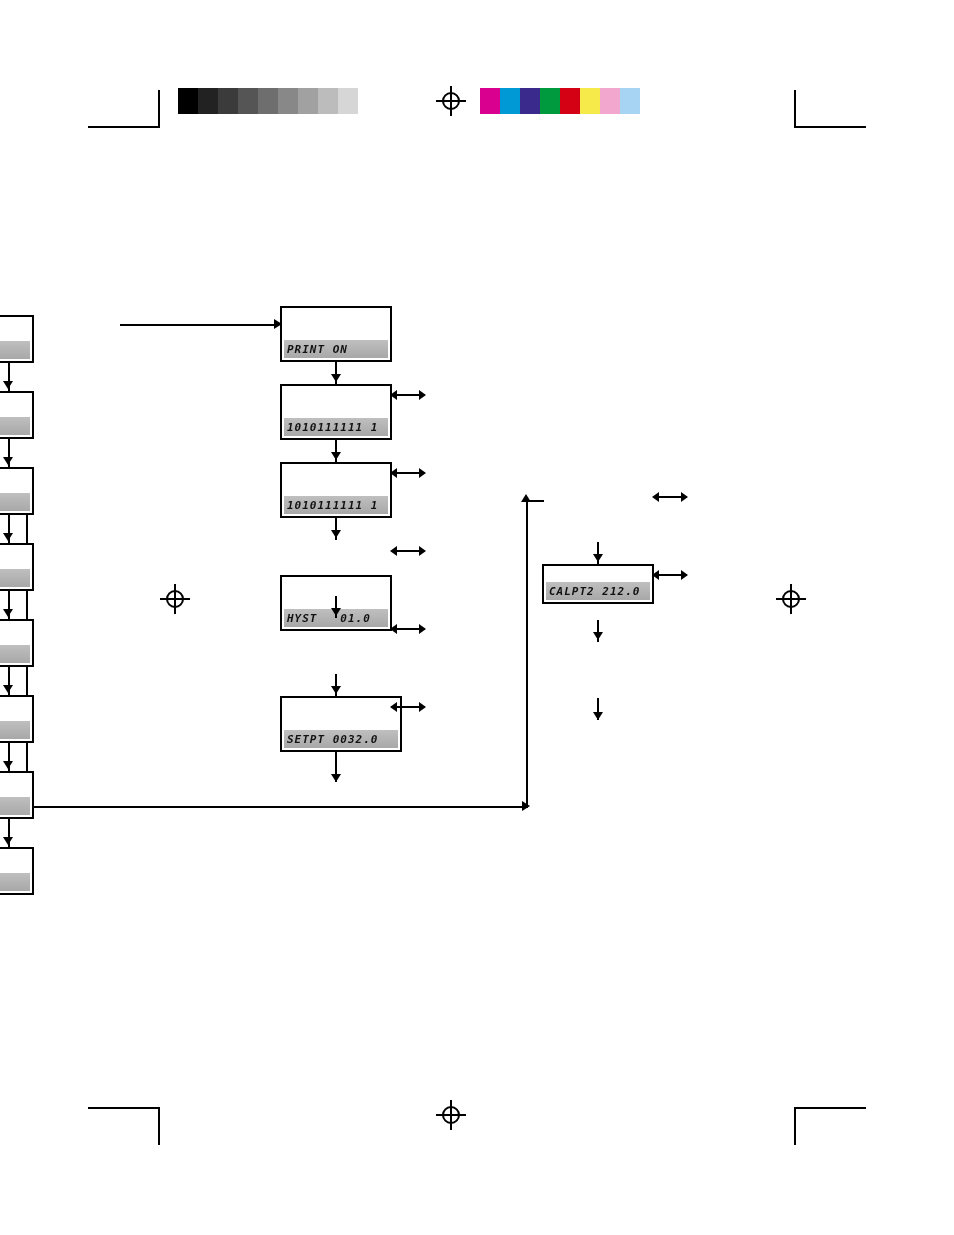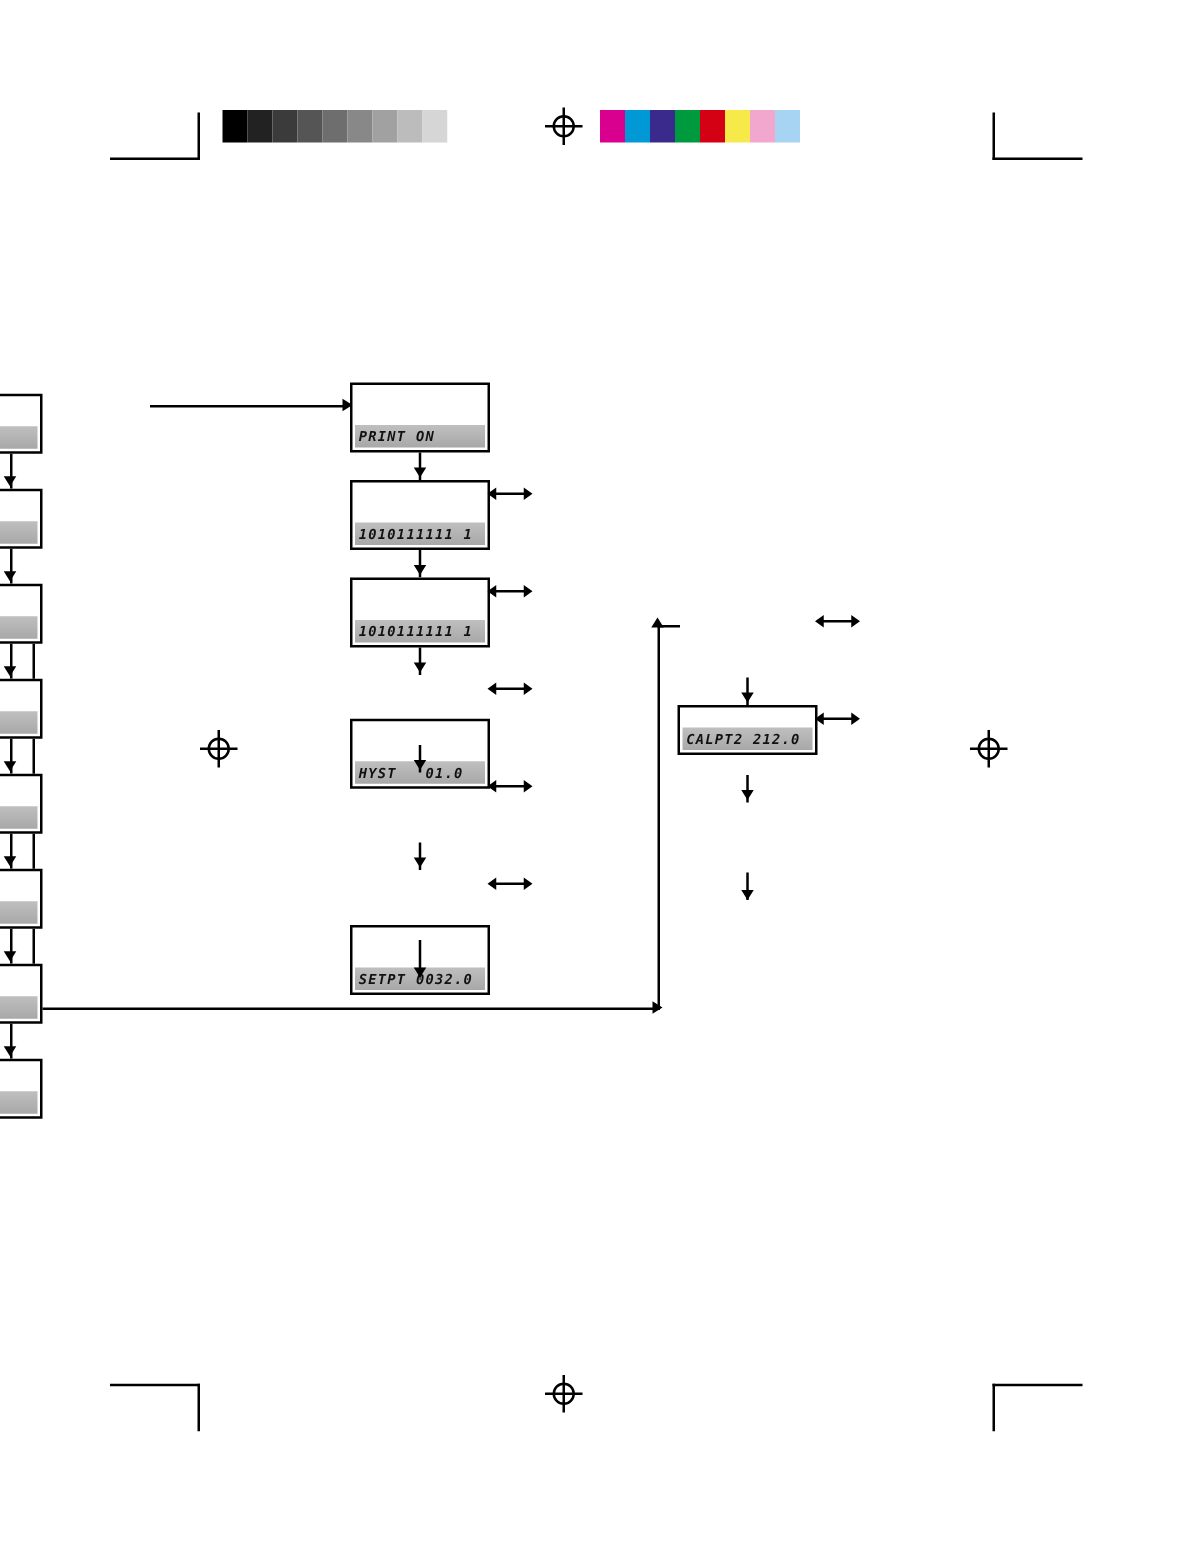--- a/index.html
+++ b/index.html
@@ -173,21 +173,21 @@
     <div class="dbl" style="left: 396px; top: 472px;"></div>
     <div class="lcd" style="left: 280px; top: 540px; width: 112px; height: 56px; margin-top: 35px;">
       <div class="lcd-inner">HYST   01.0</div>
     </div>
     <div class="line" style="left: 335px; top: 596px; width: 2px; height: 22px;"></div>
     <div class="arrow down" style="left: 331px; top: 608px;"></div>
     <div class="dbl" style="left: 396px; top: 550px;"></div>
     <div class="line" style="left: 335px; top: 674px; width: 2px; height: 22px;"></div>
     <div class="arrow down" style="left: 331px; top: 686px;"></div>
     <div class="dbl" style="left: 396px; top: 628px;"></div>
-    <div class="lcd" style="left: 280px; top: 696px; width: 112px; height: 56px; margin-top: 44px;">
+    <div class="lcd" style="left: 280px; top: 696px; width: 122px; height: 56px;">
       <div class="lcd-inner">SETPT 0032.0</div>
     </div>
     <div class="line" style="left: 335px; top: 752px; width: 2px; height: 30px;"></div>
     <div class="arrow down" style="left: 331px; top: 774px;"></div>
     <div class="dbl" style="left: 396px; top: 706px;"></div>
     <div class="line" style="left: 597px; top: 542px; width: 2px; height: 22px;"></div>
     <div class="arrow down" style="left: 593px; top: 554px;"></div>
     <div class="dbl" style="left: 658px; top: 496px;"></div>
     <div class="lcd" style="left: 542px; top: 564px; width: 112px; height: 40px;">
       <div class="lcd-inner">CALPT2 212.0</div>

